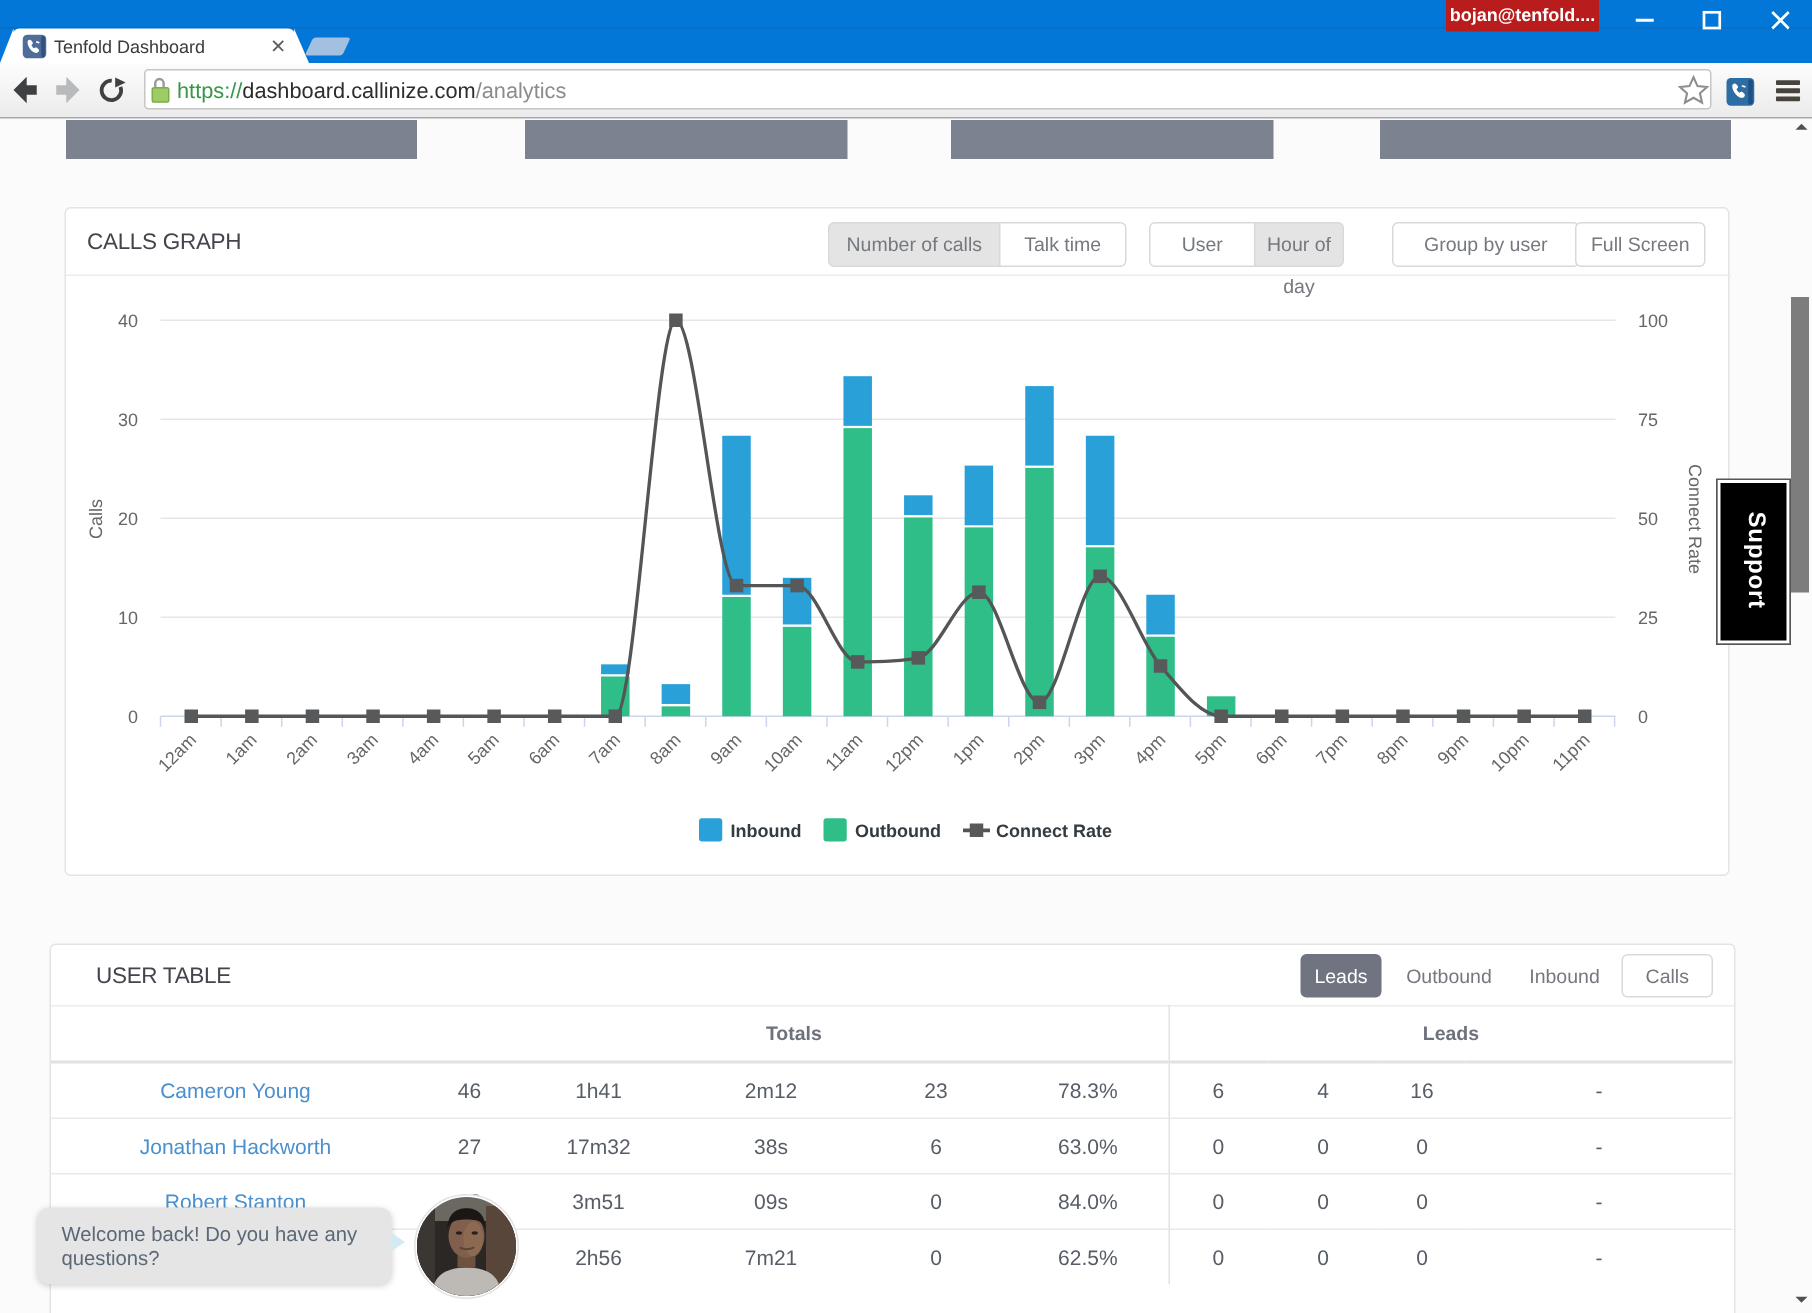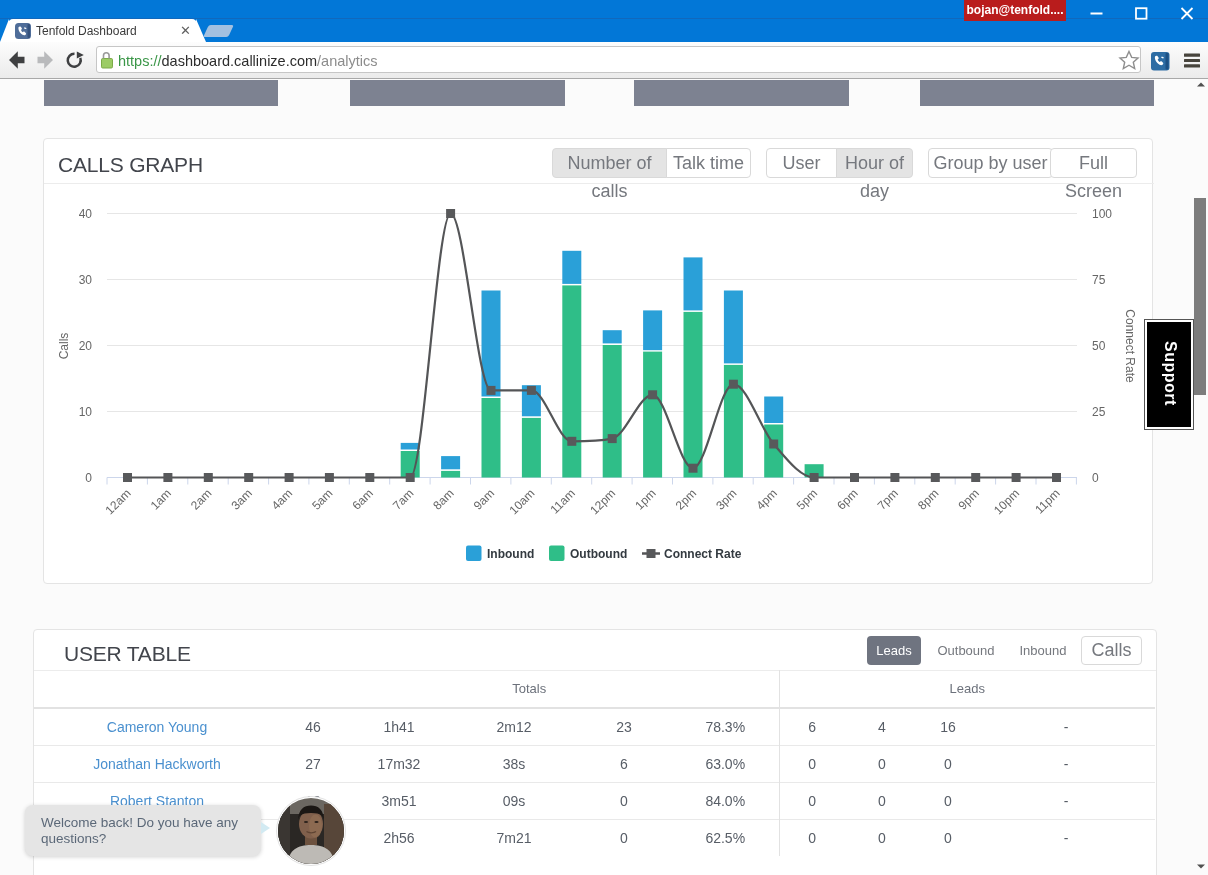--- a/index.html
+++ b/index.html
@@ -25,29 +25,29 @@
 #toolbar { position:absolute; left:0; top:42px; width:1208px; height:37px;
   background:linear-gradient(#fdfdfd,#ebebeb); border-bottom:1px solid #a8a8a8; }
 #urlbox { position:absolute; left:96px; top:46px; width:1045px; height:27px; background:#fff;
   border:1px solid #c6c6c6; border-radius:3px; }
 #urltext { position:absolute; left:118px; top:53px; font-size:14.5px; color:#2d2d2d; }
 #urltext .g { color:#3a9647; } #urltext .p { color:#8c8c8c; }
 
 #page { position:absolute; left:0; top:80px; width:1192px; height:795px; background:#fbfbfb; }
 .statbox { position:absolute; top:0px; height:26px; background:#7d8291; }
 .panel { position:absolute; background:#fff; border:1px solid #e4e4e4; border-radius:4px; }
-.ptitle { position:absolute; left:14px; top:14px; font-size:21px; color:#42454c; letter-spacing:-0.2px; }
+.ptitle { position:absolute; left:14px; top:14px; font-size:15px; color:#42454c; letter-spacing:-0.2px; }
 #tpanel .ptitle { top:12px; left:30px; }
 .btn { position:absolute; height:30px; border:1px solid #d9d9d9; border-radius:4px;
-  font-size:18px; color:#75787e; text-align:center; line-height:28px; background:#fff; }
+  font-size:13px; color:#75787e; text-align:center; line-height:28px; background:#fff; }
 .btn.on { background:#e4e4e4; }
 
 #utable { position:absolute; left:0px; top:40px; width:1121px; border-collapse:collapse;
   font-size:14px; color:#575d66; table-layout:fixed; }
-#utable th { font-size:13px; color:#6c717b; font-weight:normal; }
+#utable th { font-size:13px; color:#6c717b; font-weight:bold; }
 #utable td, #utable th { text-align:center; padding:0; }
 #utable .gh th { height:38px; vertical-align:middle; }
 #utable .ch th { height:32px; vertical-align:middle; }
 #utable tbody td { height:37px; border-top:1px solid #e9e9e9; }
 #utable tbody tr:first-child td { border-top:2px solid #e2e2e2; }
 #utable .ldiv { border-left:1px solid #e2e2e2; }
 #utable a { color:#4a90cf; text-decoration:none; }
 
 #bubble { position:absolute; left:25px; top:805px; width:236px; height:51px; background:#e5e5e5;
   border-radius:8px; box-shadow:0 1px 4px rgba(0,0,0,.18); z-index:30; }
@@ -121,21 +121,21 @@
   <div class="statbox" style="left:350px; width:215px;"></div>
   <div class="statbox" style="left:634px; width:215px;"></div>
   <div class="statbox" style="left:920px; width:234px;"></div>
 
   <div class="panel" id="gpanel" style="left:43px; top:58px; width:1110px; height:446px;">
     <div class="ptitle">CALLS GRAPH</div>
     <div style="position:absolute; left:0; top:44px; width:1110px; height:1px; background:#ececec;"></div>
     <div class="btn on" style="left:508px; top:9px; width:115px; border-radius:4px 0 0 4px;">Number of calls</div>
     <div class="btn" style="left:622px; top:9px; width:85px; border-radius:0 4px 4px 0;">Talk time</div>
     <div class="btn" style="left:722px; top:9px; width:71px; border-radius:4px 0 0 4px;">User</div>
-    <div class="btn on" style="left:792px; top:9px; width:77px; border-radius:0 4px 4px 0;">Hour of day</div>
+    <div class="btn on" style="left:792px; top:9px; width:60px; border-radius:0 4px 4px 0;">Hour of day</div>
     <div class="btn" style="left:884px; top:9px; width:125px;">Group by user</div>
     <div class="btn" style="left:1006px; top:9px; width:87px;">Full Screen</div>
     <div id="chart" style="position:absolute; left:0; top:44px; width:1108px; height:400px;">
     <svg width="1108" height="400" viewBox="0 0 1108 400">
       <g stroke="#e6e6e6" stroke-width="1">
         <path d="M63 30.5H1033M63 96.5H1033M63 162.5H1033M63 228.5H1033"></path>
       </g>
       <g stroke="#ccd6eb" stroke-width="1">
         <path d="M63 294.5H1033"></path>
         <path d="M63.0 294.5v7 M103.4 294.5v7 M143.8 294.5v7 M184.2 294.5v7 M224.6 294.5v7 M264.9 294.5v7 M305.3 294.5v7 M345.7 294.5v7 M386.1 294.5v7 M426.5 294.5v7 M466.9 294.5v7 M507.3 294.5v7 M547.7 294.5v7 M588.1 294.5v7 M628.5 294.5v7 M668.9 294.5v7 M709.2 294.5v7 M749.6 294.5v7 M790.0 294.5v7 M830.4 294.5v7 M870.8 294.5v7 M911.2 294.5v7 M951.6 294.5v7 M992.0 294.5v7 M1032.4 294.5v7"></path>

